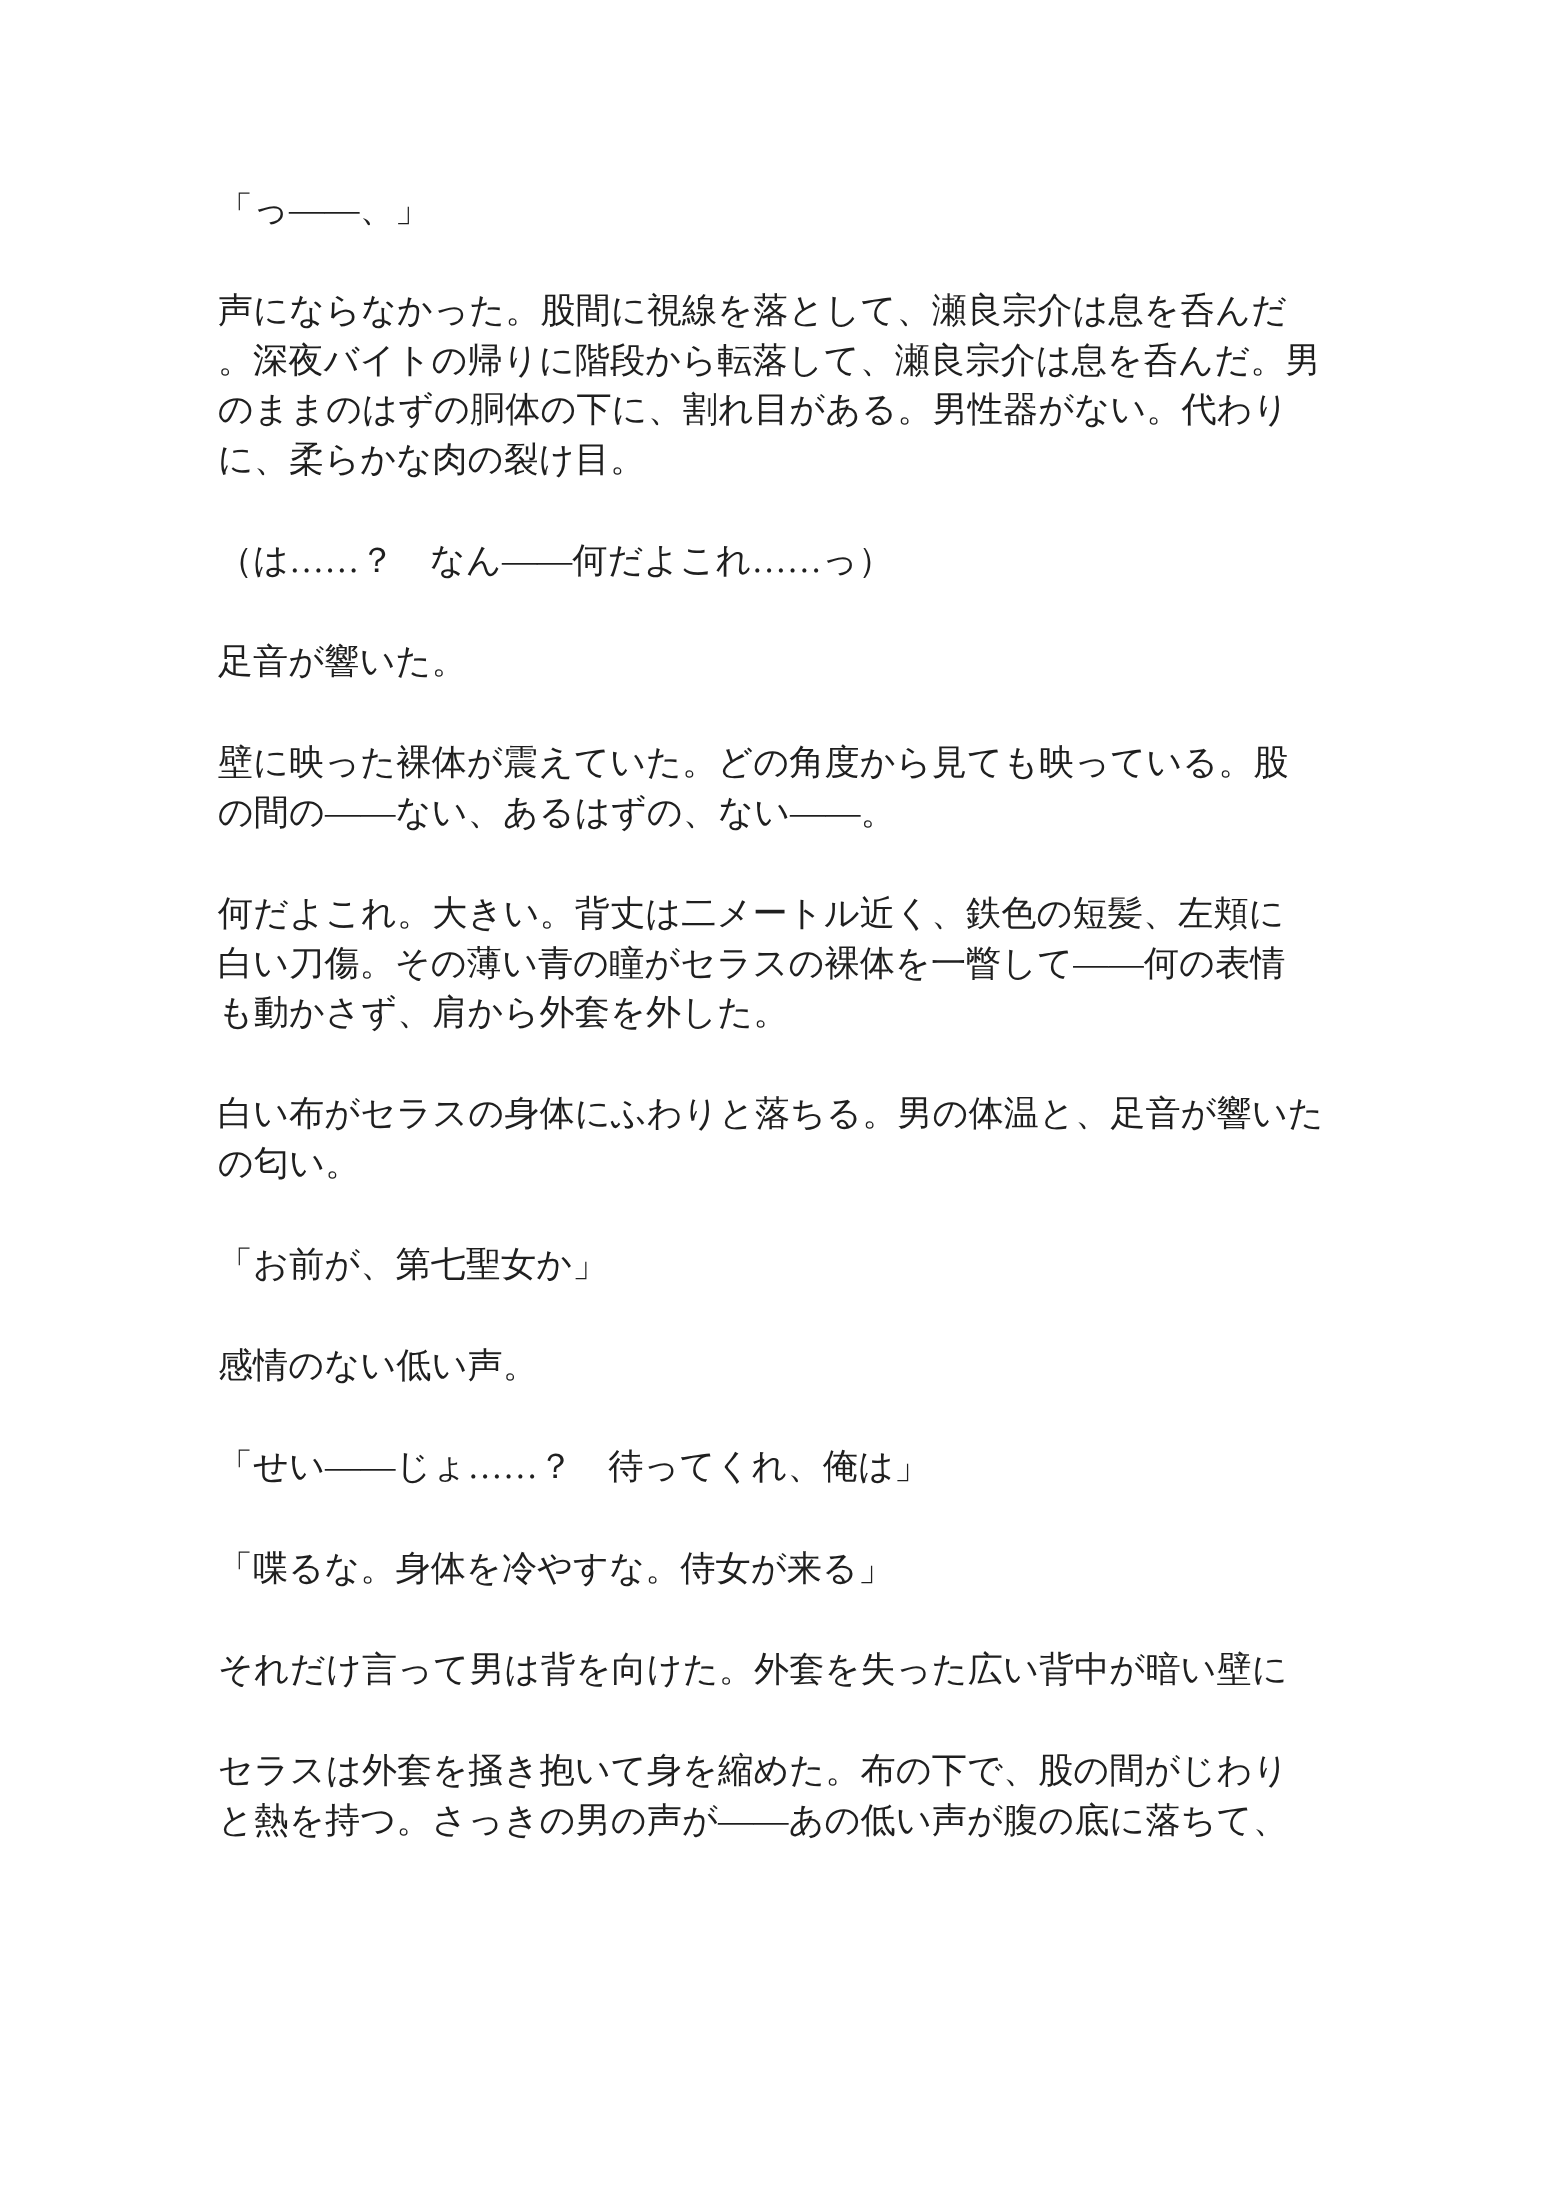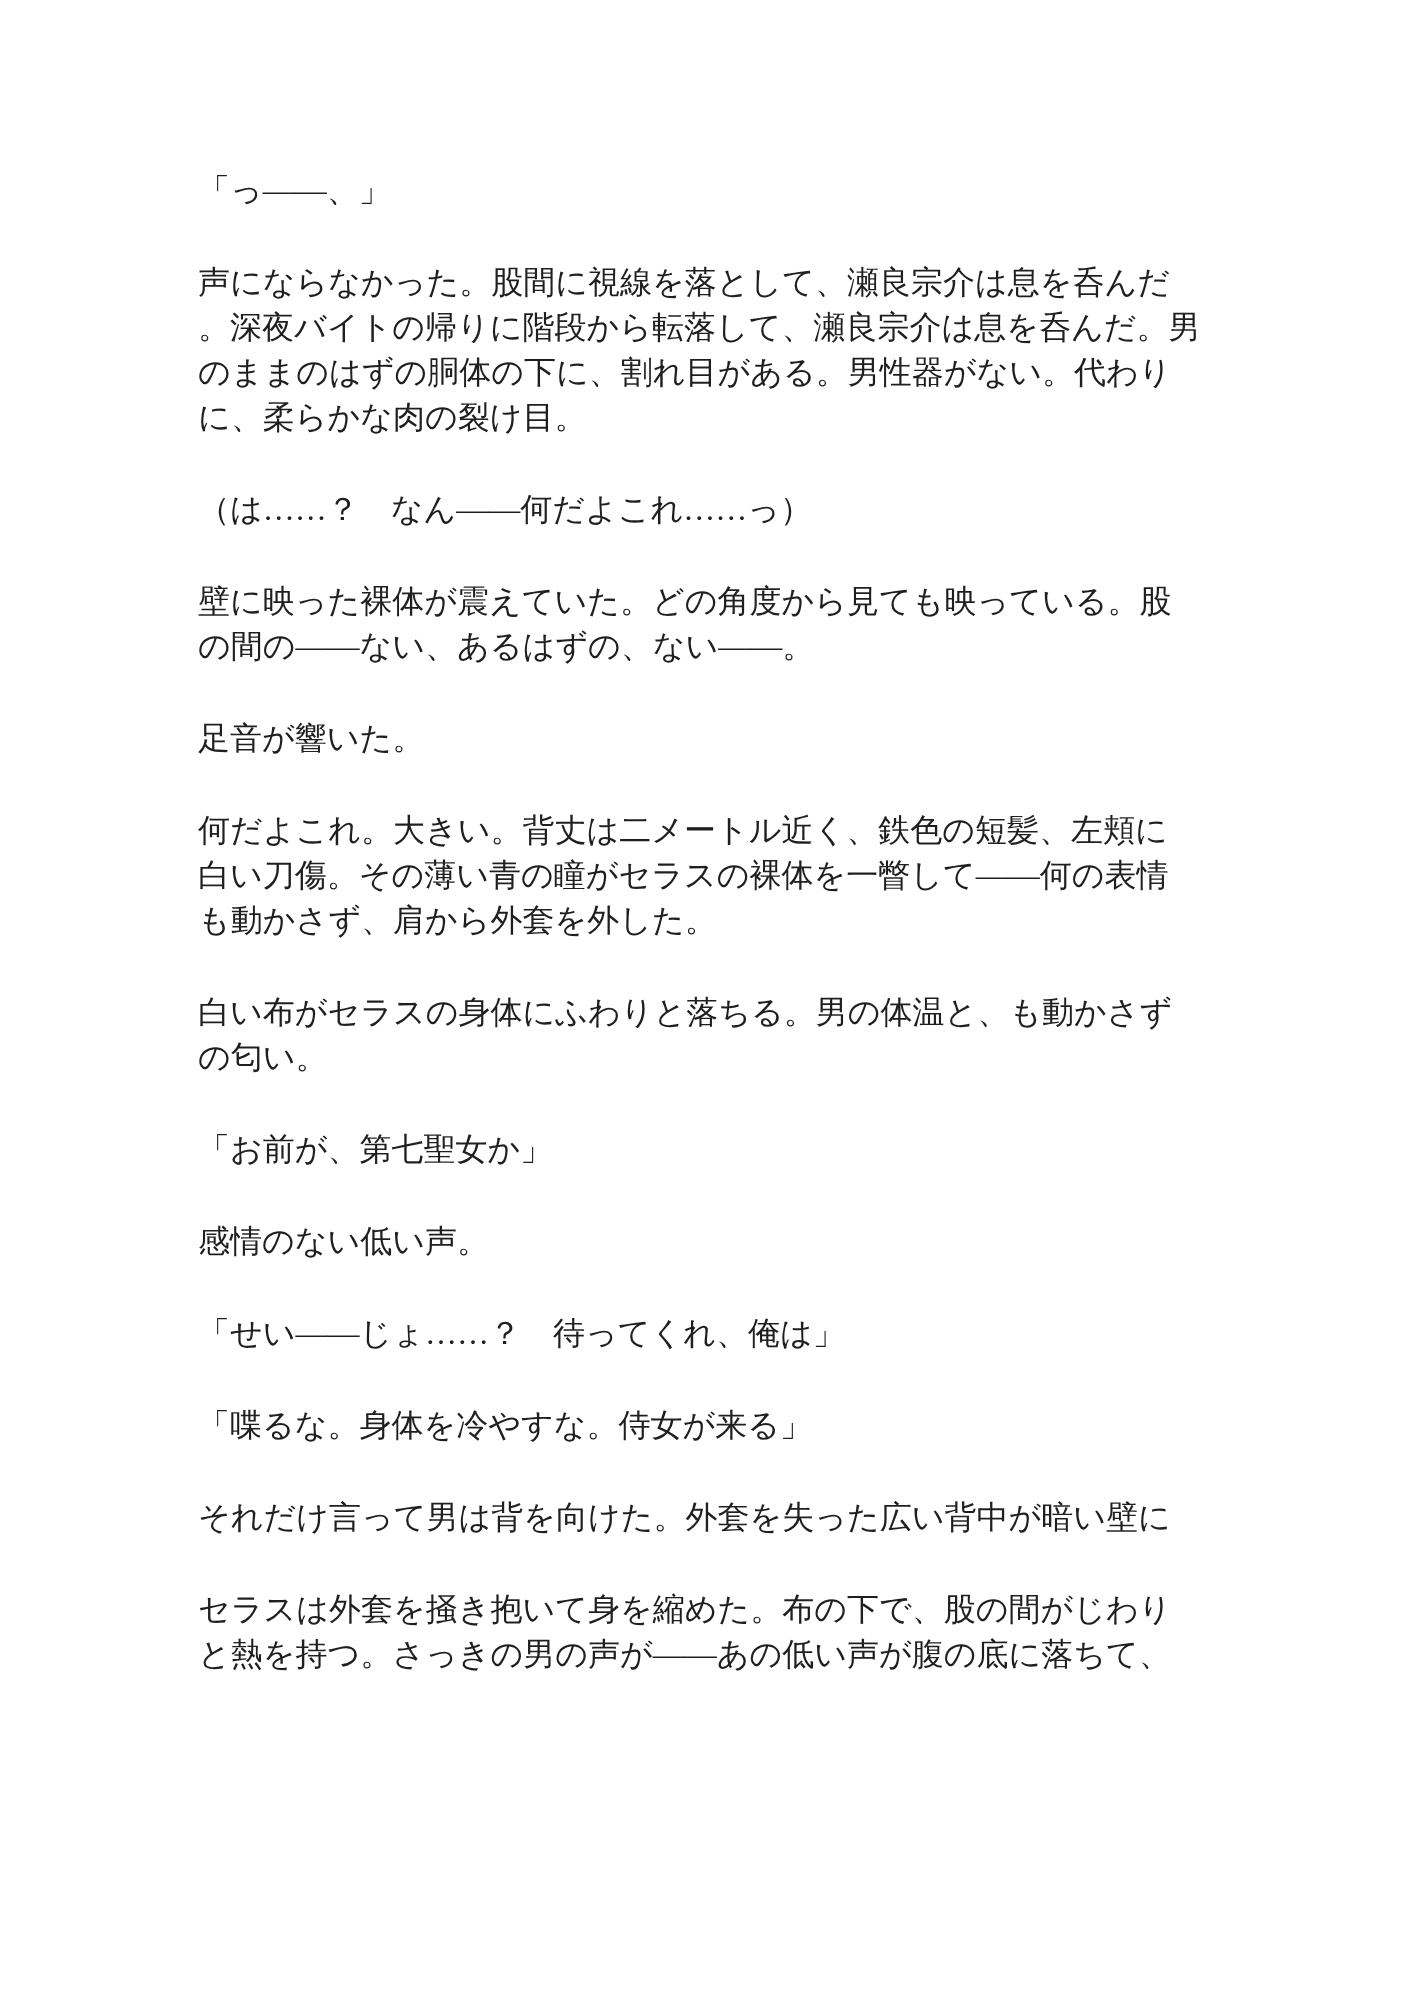--- a/index.html
+++ b/index.html
@@ -49,36 +49,36 @@
     <span class="line">。深夜バイトの帰りに階段から転落して、瀬良宗介は息を呑んだ。男</span>
     <span class="line">のままのはずの胴体の下に、割れ目がある。男性器がない。代わり</span>
     <span class="line">に、柔らかな肉の裂け目。</span>
   </p>
 
   <p class="para">
     <span class="line">（は……？　なん——何だよこれ……っ）</span>
   </p>
 
   <p class="para">
-    <span class="line">壁に映った裸体が震えていた。どの角度から見ても映っている。股</span>
-    <span class="line">の間の——ない、あるはずの、ない——。</span>
+    <span class="line">足音が響いた。</span>
   </p>
 
   <p class="para">
-    <span class="line">足音が響いた。</span>
+    <span class="line">壁に映った裸体が震えていた。どの角度から見ても映っている。股</span>
+    <span class="line">の間の——ない、あるはずの、ない——。</span>
   </p>
 
   <p class="para">
     <span class="line">何だよこれ。大きい。背丈は二メートル近く、鉄色の短髪、左頬に</span>
     <span class="line">白い刀傷。その薄い青の瞳がセラスの裸体を一瞥して——何の表情</span>
     <span class="line">も動かさず、肩から外套を外した。</span>
   </p>
 
   <p class="para">
-    <span class="line">白い布がセラスの身体にふわりと落ちる。男の体温と、も動かさず</span>
+    <span class="line">白い布がセラスの身体にふわりと落ちる。男の体温と、足音が響いた</span>
     <span class="line">の匂い。</span>
   </p>
 
   <p class="para">
     <span class="line">「お前が、第七聖女か」</span>
   </p>
 
   <p class="para">
     <span class="line">感情のない低い声。</span>
   </p>

